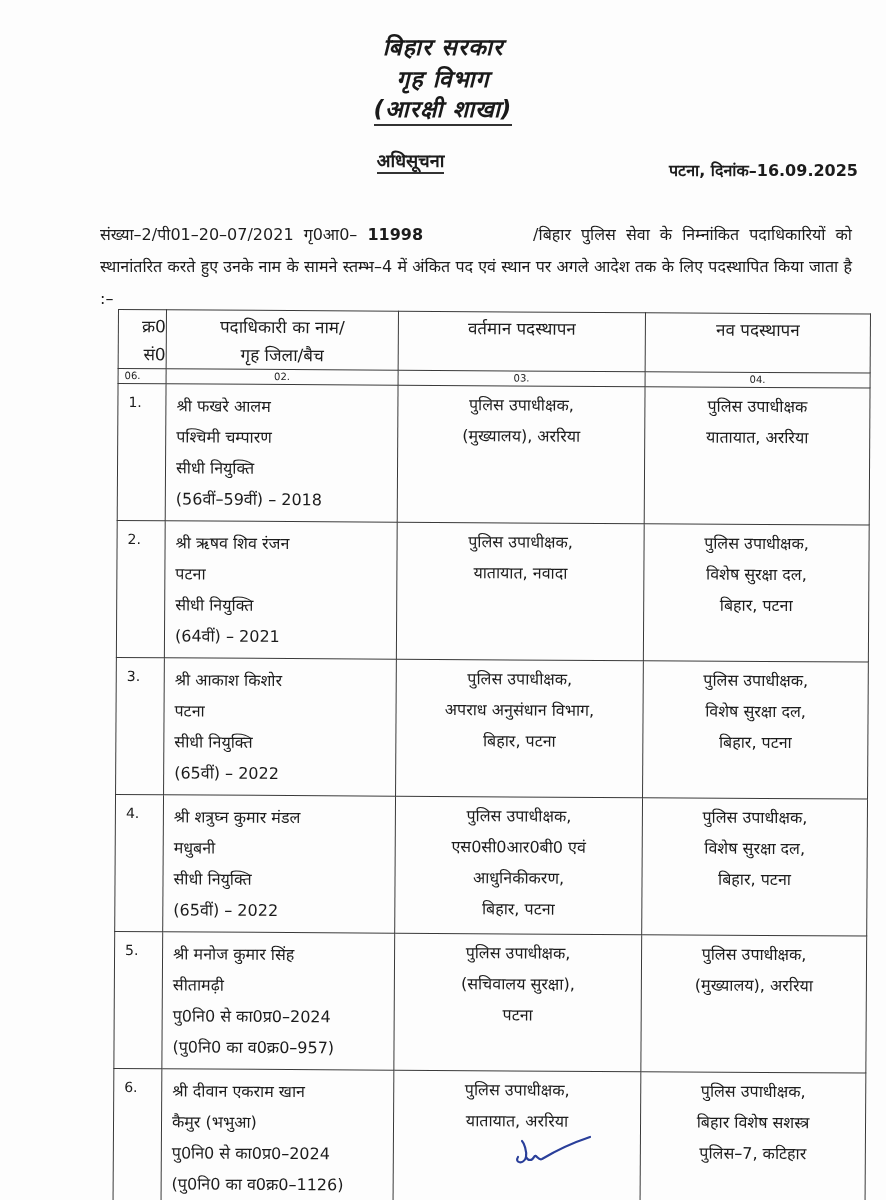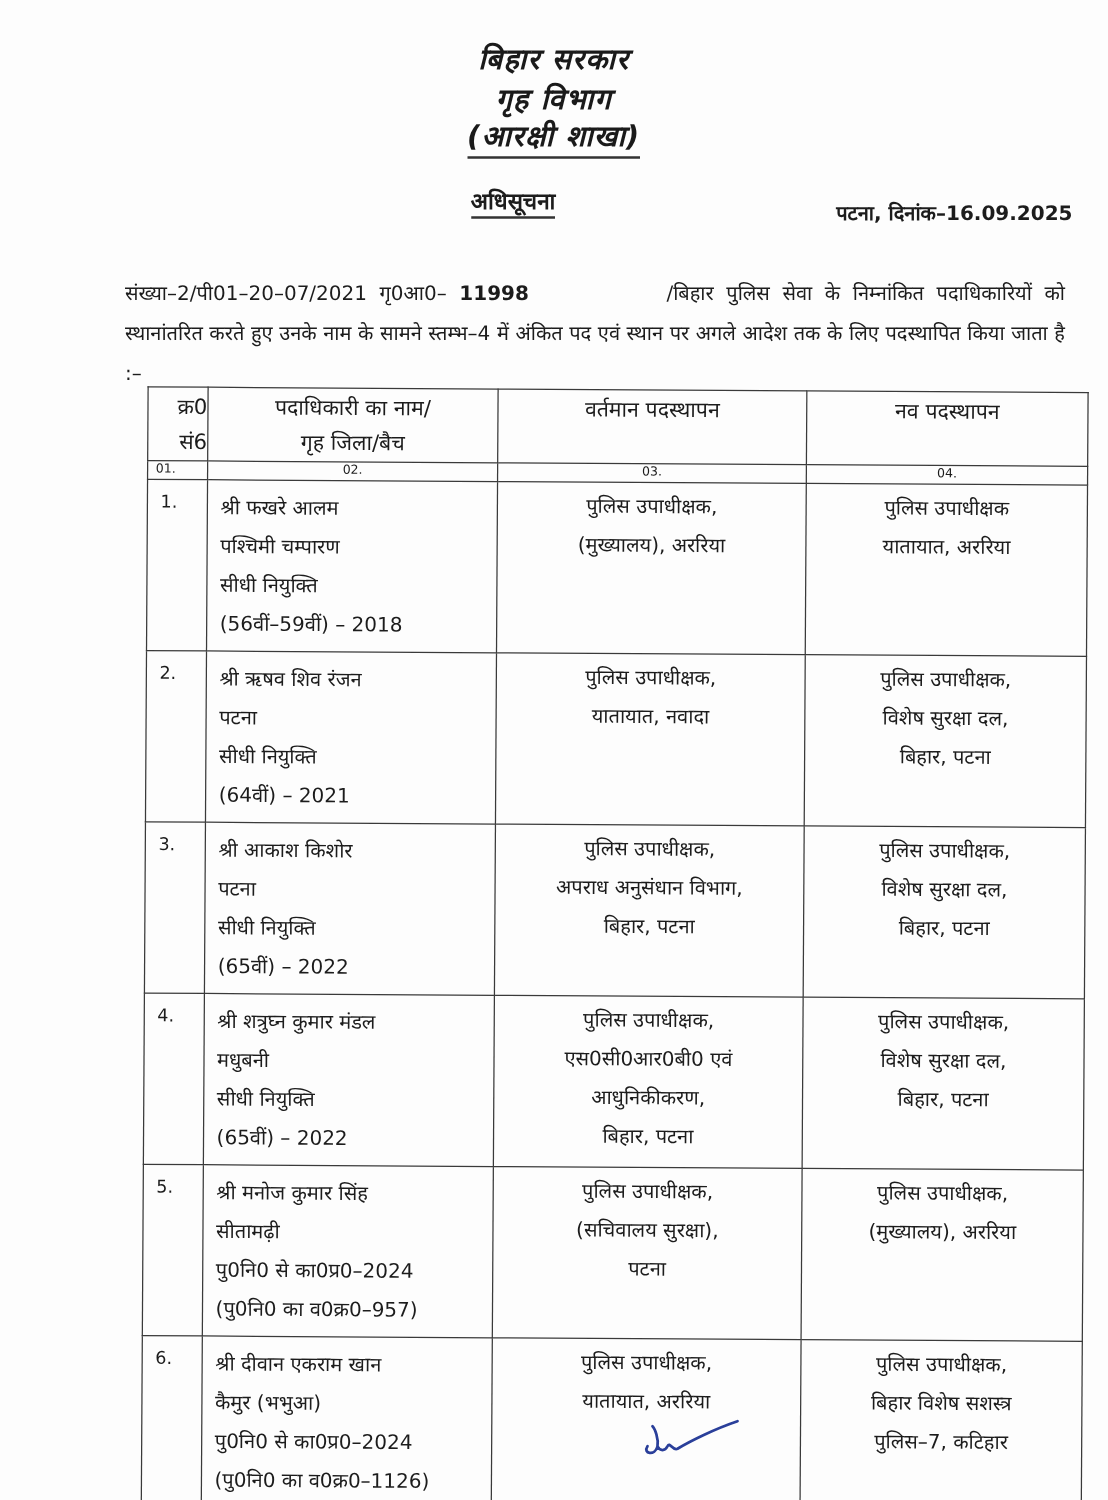--- a/index.html
+++ b/index.html
@@ -60,31 +60,31 @@
     <colgroup>
         <col class="c1">
         <col class="c2">
         <col class="c3">
         <col class="c4">
       </colgroup>
     <tbody>
         <tr>
       <th class="th-sn">
         <div>क्र0</div>
-        <div>सं6</div>
+        <div>सं0</div>
       </th>
       <th>
         <div>पदाधिकारी का नाम/</div>
         <div>गृह जिला/बैच</div>
       </th>
       <th>वर्तमान पदस्थापन</th>
       <th>नव पदस्थापन</th>
     </tr>
     <tr class="numrow">
-      <td>01.</td>
+      <td>06.</td>
       <td>02.</td>
       <td>03.</td>
       <td>04.</td>
     </tr>
 
     <tr class="r">
       <td class="sn">1.</td>
       <td class="name">
         <div>श्री फखरे आलम</div>
         <div>पश्चिमी चम्पारण</div>

